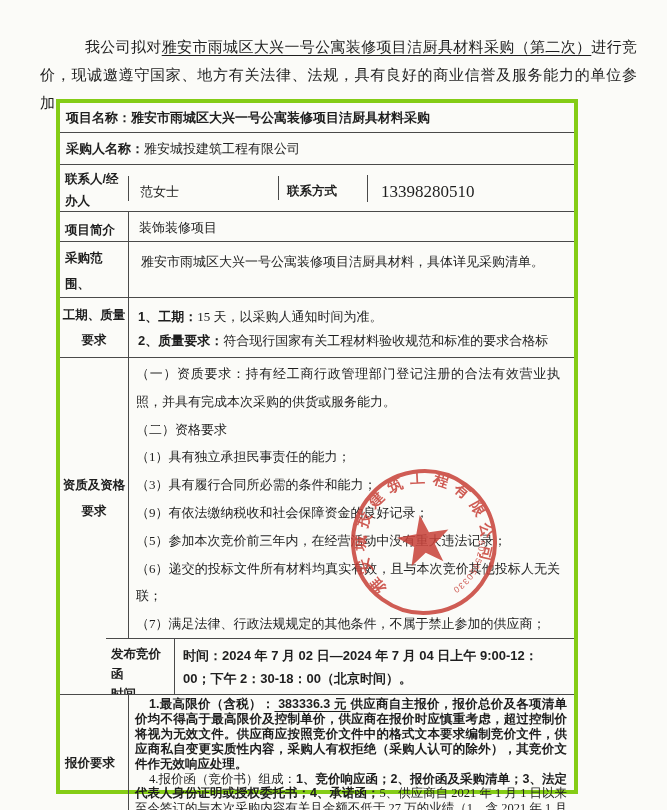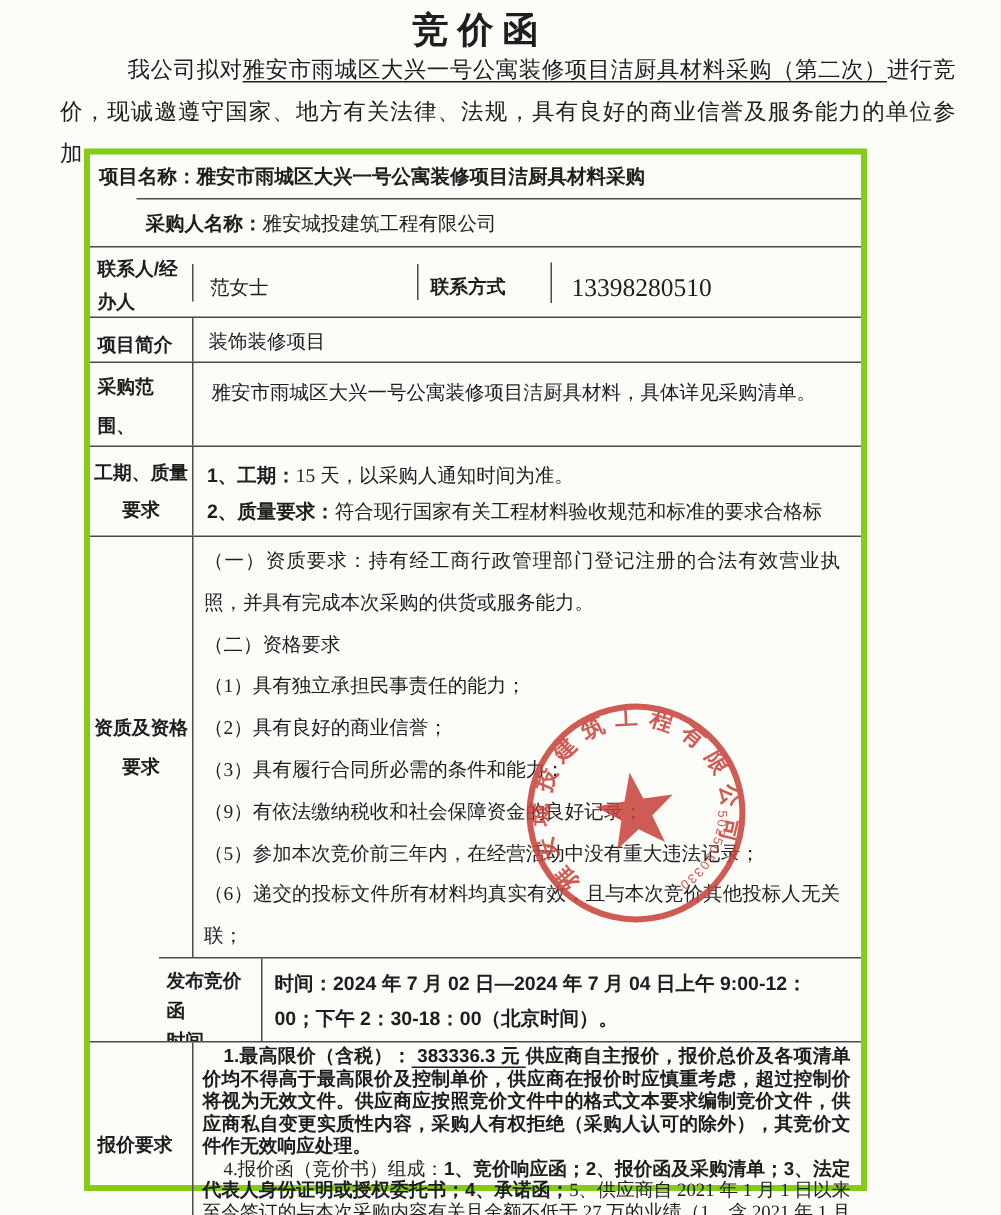--- a/index.html
+++ b/index.html
@@ -28,21 +28,21 @@
   .row:first-child{border-top:none;}
   .cell{box-sizing:border-box;overflow:hidden;}
   .lab{
     flex:0 0 68px;font-family:"Liberation Sans","DejaVu Sans",sans-serif;
     font-weight:700;font-size:12.5px;white-space:pre-line;
     padding:4px 2px 0 5px;line-height:22px;
   }
   .val{flex:1;border-left:1.4px solid #4a4a4a;font-size:13px;}
   
   .r1{height:29px;align-items:center;}
-  .r2{height:32px;align-items:center;margin-left:31px;}
+  .r2{height:32px;align-items:center;}
   .r1 .inline,.r2 .inline{padding-left:6px;font-size:13px;}
   .r3{height:47px;align-items:center;}
   .r3 .lab{line-height:22px;padding-top:3px;}
   .r3 .v-person{flex:0 0 150px;padding:7px 0 0 11px;}
   .r3 .l-phone{flex:0 0 89px;border-left:1.4px solid #4a4a4a;
       font-family:"Liberation Sans","DejaVu Sans",sans-serif;font-weight:700;
       font-size:12.5px;padding:7px 0 0 8px;}
   .r3 .v-phone{padding:7px 0 0 13px;font-size:17px;}
   .r4{height:30px;align-items:stretch;}
   .r4 .lab{padding-top:7px;}
@@ -72,21 +72,20 @@
   .seal{
     position:absolute;left:348px;top:466px;width:152px;height:152px;
     opacity:.86;transform:rotate(-9deg);pointer-events:none;
   }
 </style>
 </head>
 <body>
 
 <div class="page">
 
-  <h1 class="title">竞价函</h1>
 
   <p class="intro"><span>我公司拟对</span><span class="u">雅安市雨城区大兴一号公寓装修项目洁厨具材料采购（第二次）</span><span>进行竞价，现诚邀遵守国家、地方有关法律、法规，具有良好的商业信誉及服务能力的单位参加。</span></p>
 
   <div class="tbl">
 
     <div class="row r1">
       <div class="cell inline">
         <span class="b">项目名称：</span><span class="b">雅安市雨城区大兴一号公寓装修项目洁厨具材料采购</span>
       </div>
     </div>
@@ -125,21 +124,20 @@
       </div>
     </div>
 
     <div class="row r7">
       <div class="cell lab">资质及资格
 要求</div>
       <div class="cell val">
           <div class="pline">（一）资质要求：持有经工商行政管理部门登记注册的合法有效营业执照，并具有完成本次采购的供货或服务能力。</div>
           <div class="pline">（二）资格要求</div>
           <div class="pline">（1）具有独立承担民事责任的能力；</div>
-          <div class="pline">（2）具有良好的商业信誉；</div>
           <div class="pline">（3）具有履行合同所必需的条件和能力；</div>
           <div class="pline">（9）有依法缴纳税收和社会保障资金的良好记录；</div>
           <div class="pline">（5）参加本次竞价前三年内，在经营活动中没有重大违法记录；</div>
           <div class="pline">（6）递交的投标文件所有材料均真实有效，且与本次竞价其他投标人无关联；</div>
           <div class="pline">（7）满足法律、行政法规规定的其他条件，不属于禁止参加的供应商；</div>
         </div>
     </div>
 
     <div class="row r8">
       <div class="cell lab">发布竞价函

